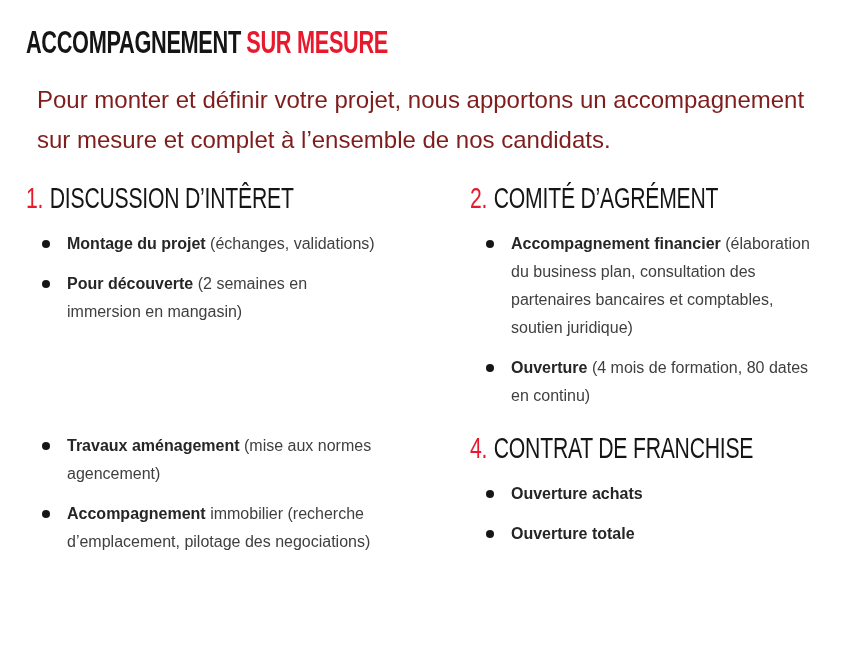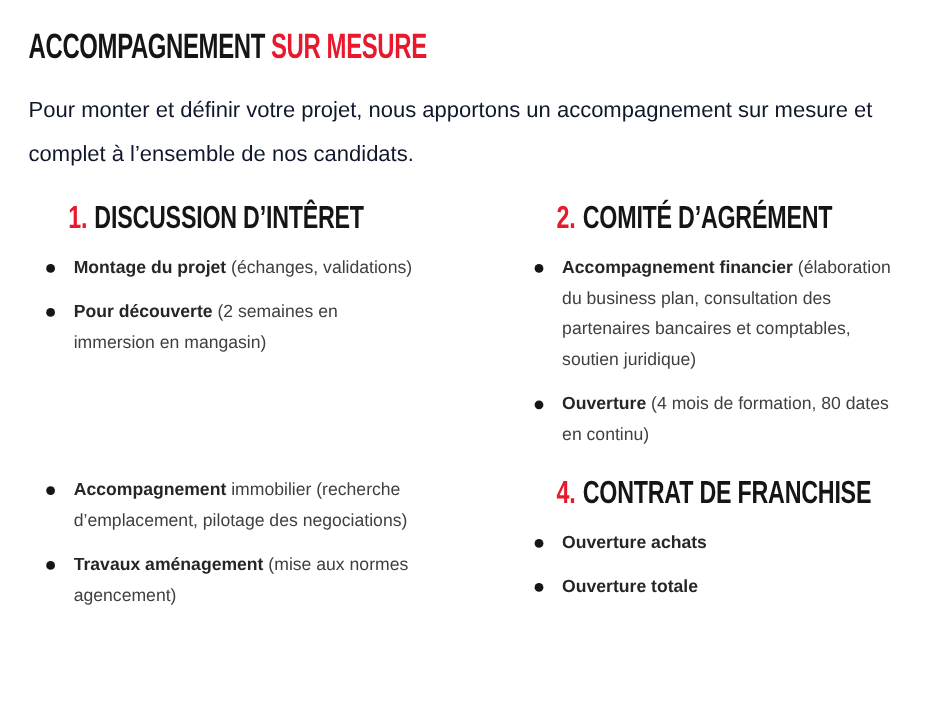--- a/index.html
+++ b/index.html
@@ -30,40 +30,40 @@
     transform: scaleX(0.68);
     transform-origin: 0 50%;
     letter-spacing: -0.5px;
   }
   .title .red { color: var(--accent, #e8192c); margin-left: 8px; }
 
   
   .intro {
     margin-top: 16px;
     max-width: 812px;
-    font-size: 20px;
+    font-size: 24px;
     line-height: 40px;
-    color: #0f172a;
+    color: #7f1d1d;
+    margin-left: 11px;
   }
 
   
   .grid {
     margin-top: 22px;
     display: grid;
     grid-template-columns: 444px 1fr;
     grid-row-gap: 10px;
   }
   .section-heading {
-    font-weight: 700;
+    font-weight: 400;
     font-size: 29px;
     line-height: 32px;
     color: #151515;
     white-space: nowrap;
     margin-bottom: 16px;
-    margin-left: 36px;
   }
   .heading-inner {
     display: inline-block;
     transform: scaleX(0.73);
     transform-origin: 0 50%;
     letter-spacing: -0.3px;
   }
   .heading-inner .num { color: var(--accent, #e8192c); margin-right: 9px; }
 
   .bullets {
@@ -119,23 +119,23 @@
     </h2>
     <ul class="bullets">
   <li class="bullet"><span class="b-bold">Accompagnement financier</span><span class="b-rest"> (élaboration du business plan, consultation des partenaires bancaires et comptables, soutien juridique)</span></li>
 
   <li class="bullet"><span class="b-bold">Ouverture</span><span class="b-rest"> (4 mois de formation, 80 dates en continu)</span></li>
 </ul>
   </section>
 
   <section class="section">
     <ul class="bullets">
+  <li class="bullet"><span class="b-bold">Travaux aménagement</span><span class="b-rest"> (mise aux normes agencement)</span></li>
+
   <li class="bullet"><span class="b-bold">Accompagnement</span><span class="b-rest"> immobilier (recherche d’emplacement, pilotage des negociations)</span></li>
-
-  <li class="bullet"><span class="b-bold">Travaux aménagement</span><span class="b-rest"> (mise aux normes agencement)</span></li>
 </ul>
   </section>
 
   <section class="section">
     <h2 class="section-heading">
       <span class="heading-inner"><span class="num">4.</span><span class="head-text">CONTRAT DE FRANCHISE</span></span>
     </h2>
     <ul class="bullets">
   <li class="bullet"><span class="b-bold">Ouverture achats</span><span class="b-rest"></span></li>
 

